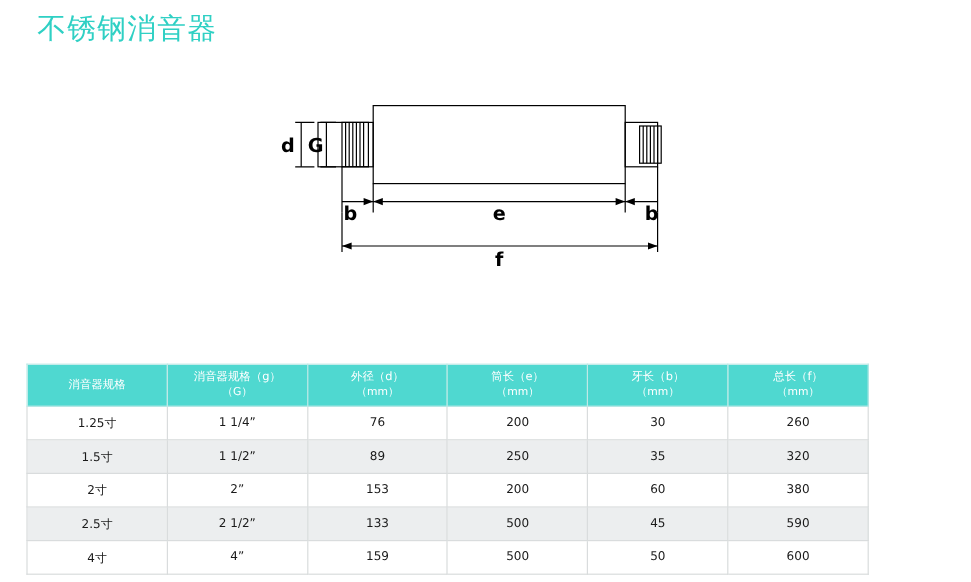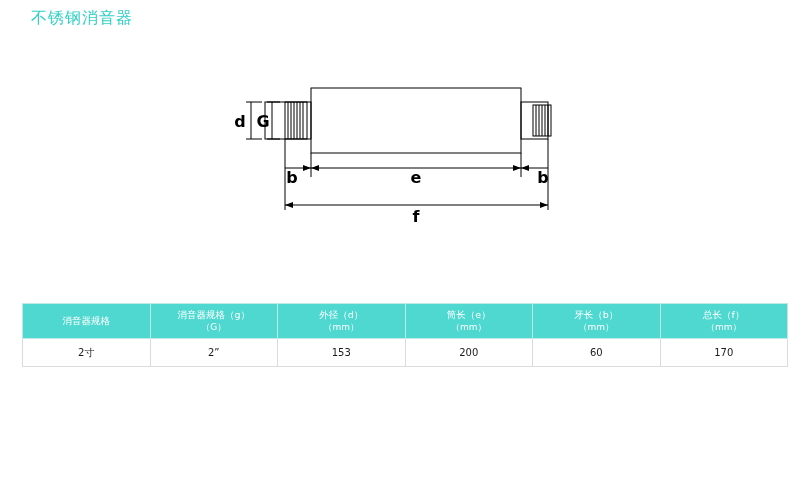--- a/index.html
+++ b/index.html
@@ -11,21 +11,21 @@
     height: 485px;
     background: #ffffff;
     font-family: "Liberation Sans", sans-serif;
     position: relative;
     overflow: hidden;
   }
   .page-title {
     position: absolute;
     left: 31px;
     top: 8px;
-    font-size: 16px;
+    font-size: 24px;
     color: #2fd0c4;
     letter-spacing: 1px;
     font-family: "DejaVu Sans", sans-serif;
   }
 
   
   .diagram {
     position: absolute;
     left: 0px;
     top: 55px;
@@ -34,21 +34,21 @@
   }
   .diagram svg {
     display: block;
   }
 
   
   .spec-table {
     position: absolute;
     left: 22px;
     top: 303px;
-    width: 766px;
+    width: 702px;
     border-collapse: collapse;
     table-layout: fixed;
   }
   .spec-table th {
     background: #4fd8d0;
     color: #ffffff;
     font-weight: normal;
     font-size: 9.5px;
     line-height: 1.35;
     height: 32px;
@@ -177,21 +177,53 @@
         <span class="th-sub">（mm）</span>
       </th>
       <th>
         <span>总长（f）</span>
         <span class="th-sub">（mm）</span>
       </th>
     </tr>
   </thead>
   <tbody>
     <tr class="odd">
+      <td>1.25寸</td>
+      <td>1 1/4”</td>
+      <td>76</td>
+      <td>200</td>
+      <td>30</td>
+      <td>260</td>
+    </tr>
+    <tr class="even">
+      <td>1.5寸</td>
+      <td>1 1/2”</td>
+      <td>89</td>
+      <td>250</td>
+      <td>35</td>
+      <td>320</td>
+    </tr>
+    <tr class="odd">
       <td>2寸</td>
       <td>2”</td>
       <td>153</td>
       <td>200</td>
       <td>60</td>
-      <td>170</td>
+      <td>380</td>
+    </tr>
+    <tr class="even">
+      <td>2.5寸</td>
+      <td>2 1/2”</td>
+      <td>133</td>
+      <td>500</td>
+      <td>45</td>
+      <td>590</td>
+    </tr>
+    <tr class="odd">
+      <td>4寸</td>
+      <td>4”</td>
+      <td>159</td>
+      <td>500</td>
+      <td>50</td>
+      <td>600</td>
     </tr>
   </tbody>
 </table>
 
 </body></html>

